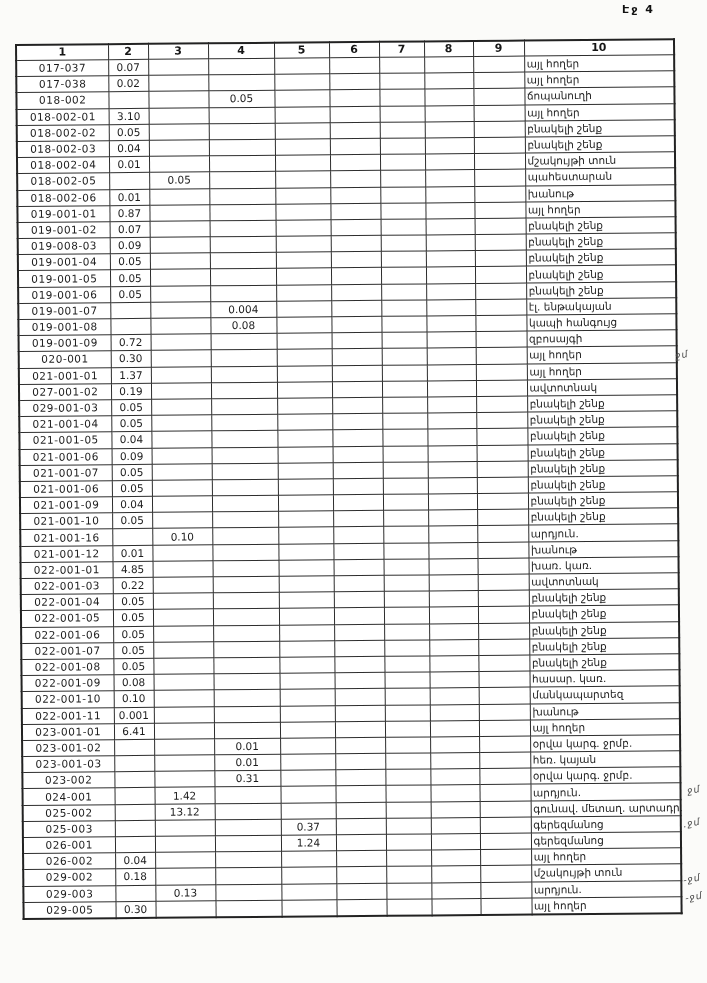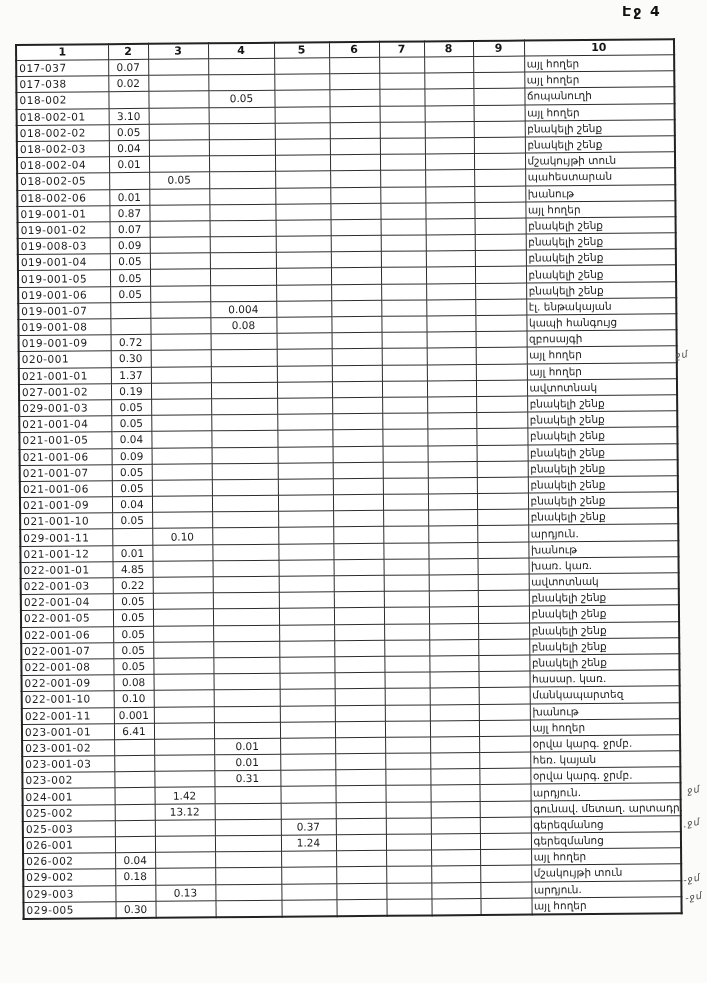--- a/index.html
+++ b/index.html
@@ -6,21 +6,21 @@
   body{
     width:707px;height:983px;
     background:#fbfbf9;
     font-family:"DejaVu Sans", sans-serif;
     color:#1c1c1c;
     overflow:hidden;
   }
   .page{position:relative;width:707px;height:983px;}
   .page-label{
     position:absolute;top:3px;left:622px;
-    font-size:14px;font-weight:bold;letter-spacing:2px;color:#111;
+    font-size:11px;font-weight:bold;letter-spacing:2px;color:#111;
   }
   .scan-table-wrap{
     position:absolute;top:44px;left:15px;
     transform:rotate(-0.5deg);
     transform-origin:0 0;
   }
   table.scan{
     border-collapse:collapse;
     table-layout:fixed;
     width:658px;
@@ -32,21 +32,21 @@
     padding:0 2px;
     font-size:10.5px;
     line-height:1.05;
     overflow:visible;
     white-space:nowrap;
   }
   table.scan{border:2px solid #222;}
   table.scan th{
     font-weight:bold;font-size:11px;text-align:center;height:14px;color:#161616;
   }
-  td.c1{text-align:left;padding-left:4px;letter-spacing:0.5px;font-size:10.8px;margin-left:32px;}
+  td.c1{text-align:center;padding-left:4px;letter-spacing:0.5px;font-size:10.8px;margin-left:32px;}
   td.c2,td.c3,td.c4,td.c5,td.c6,td.c7,td.c8,td.c9{text-align:center;}
   td.c10{text-align:left;padding-left:4px;font-size:10px;color:#222;}
   
   col.w1{width:92px;}  col.w2{width:40px;}  col.w3{width:60px;}
   col.w4{width:66px;}  col.w5{width:55px;}  col.w6{width:50px;}
   col.w7{width:45px;}  col.w8{width:49px;}  col.w9{width:51px;}
   col.w10{width:150px;}
   .hand-mark{
     position:absolute;
     font-size:9.5px;font-style:italic;color:#4a4a4a;
@@ -437,21 +437,21 @@
             <td class="c3"></td>
             <td class="c4"></td>
             <td class="c5"></td>
             <td class="c6"></td>
             <td class="c7"></td>
             <td class="c8"></td>
             <td class="c9"></td>
             <td class="c10">բնակելի շենք</td>
           </tr>
           <tr>
-            <td class="c1">029-001-11</td>
+            <td class="c1">021-001-16</td>
             <td class="c2"></td>
             <td class="c3">0.10</td>
             <td class="c4"></td>
             <td class="c5"></td>
             <td class="c6"></td>
             <td class="c7"></td>
             <td class="c8"></td>
             <td class="c9"></td>
             <td class="c10">արդյուն.</td>
           </tr>

